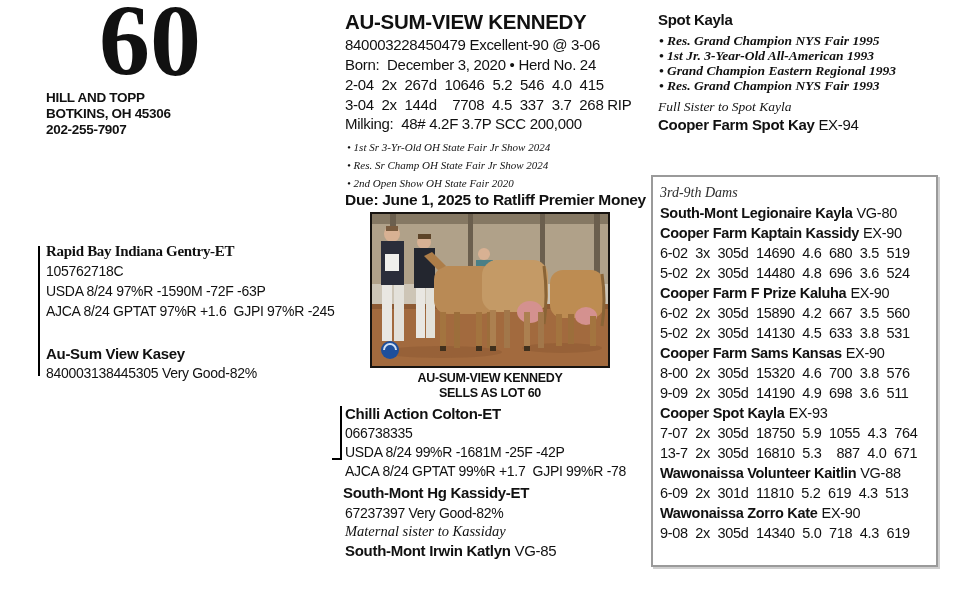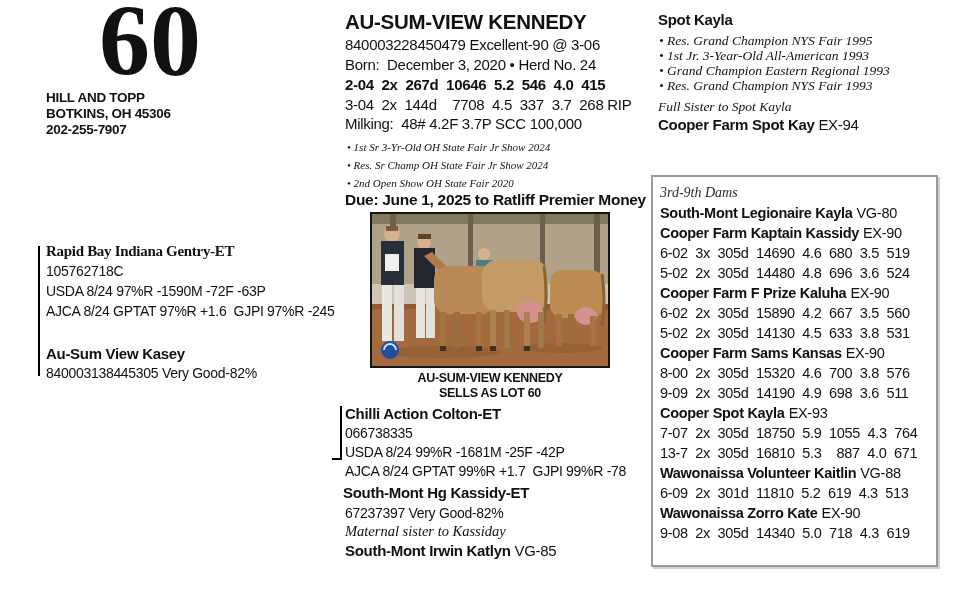--- a/index.html
+++ b/index.html
@@ -25,21 +25,21 @@
   
   #dam-bracket{left:332px;top:406px;width:8px;height:52px;border-right:2px solid #000;border-bottom:2px solid #000;}
   
   #dams-box{left:651px;top:175px;width:287px;height:392px;border:2px solid #9a9a9a;
             box-shadow:2px 2px 0 #cfcfcf;box-sizing:border-box;background:#fff;}
   #dams-box-inner{padding:6px 4px 0 7px;}
   .bl{height:20px;line-height:20px;font-size:14.5px;letter-spacing:-0.3px;overflow:hidden;}
   .bl .sc{font-weight:400;margin-left:4px;}
   .boxtitle{font-family:"Liberation Serif",serif;font-style:italic;font-size:14px;color:#2b2b2b;letter-spacing:0;}
   .bullet-line{font-size:11px;line-height:17px;font-family:Liberation Serif, serif;}
-  .honor-line{font-size:13.5px;line-height:15px;}
+  .honor-line{font-size:13.5px;line-height:15px;font-weight:bold;}
 </style>
 </head>
 <body>
 
 <div id="page">
 
   <div id="lot-number" class="abs">60</div>
 
   <div id="consignor" class="abs sans">
     <div>HILL AND TOPP</div>
@@ -53,23 +53,23 @@
   <div class="abs sans nm14" style="left:46px;top:263px;">105762718C</div>
   <div class="abs sans nm14 pre" style="left:46px;top:283px;">USDA 8/24 97%R -1590M -72F -63P</div>
   <div class="abs sans nm14 pre" style="left:46px;top:303px;">AJCA 8/24 GPTAT 97%R +1.6  GJPI 97%R -245</div>
 
   <div class="abs sans b nm15" style="left:46px;top:345px;">Au-Sum View Kasey</div>
   <div class="abs sans nm14" style="left:46px;top:365px;">840003138445305 Very Good-82%</div>
 
   <div class="abs sans b" style="left:345px;top:10px;font-size:20.5px;">AU-SUM-VIEW KENNEDY</div>
   <div class="abs sans nm15" style="left:345px;top:36px;">840003228450479 Excellent-90 @ 3-06</div>
   <div class="abs sans nm15 pre" style="left:345px;top:56px;">Born:  December 3, 2020 • Herd No. 24</div>
-  <div class="abs sans nm15 pre" style="left:345px;top:76px;font-weight:bold;">2-04  2x  267d  10646  5.2  546  4.0  415</div>
+  <div class="abs sans nm15 pre" style="left:345px;top:76px;">2-04  2x  267d  10646  5.2  546  4.0  415</div>
   <div class="abs sans nm15 pre" style="left:345px;top:96px;">3-04  2x  144d    7708  4.5  337  3.7  268 RIP</div>
-  <div class="abs sans nm15 pre" style="left:345px;top:115px;">Milking:  48# 4.2F 3.7P SCC 100,000</div>
+  <div class="abs sans nm15 pre" style="left:345px;top:115px;">Milking:  48# 4.2F 3.7P SCC 200,000</div>
 
   <div class="abs seri bullet-line" style="left:347px;top:139px;">
     <span>•</span>
     <span>1st Sr 3-Yr-Old OH State Fair Jr Show 2024</span>
   </div>
   <div class="abs seri bullet-line" style="left:347px;top:157px;">
     <span>•</span>
     <span>Res. Sr Champ OH State Fair Jr Show 2024</span>
   </div>
   <div class="abs seri bullet-line" style="left:347px;top:175px;">

